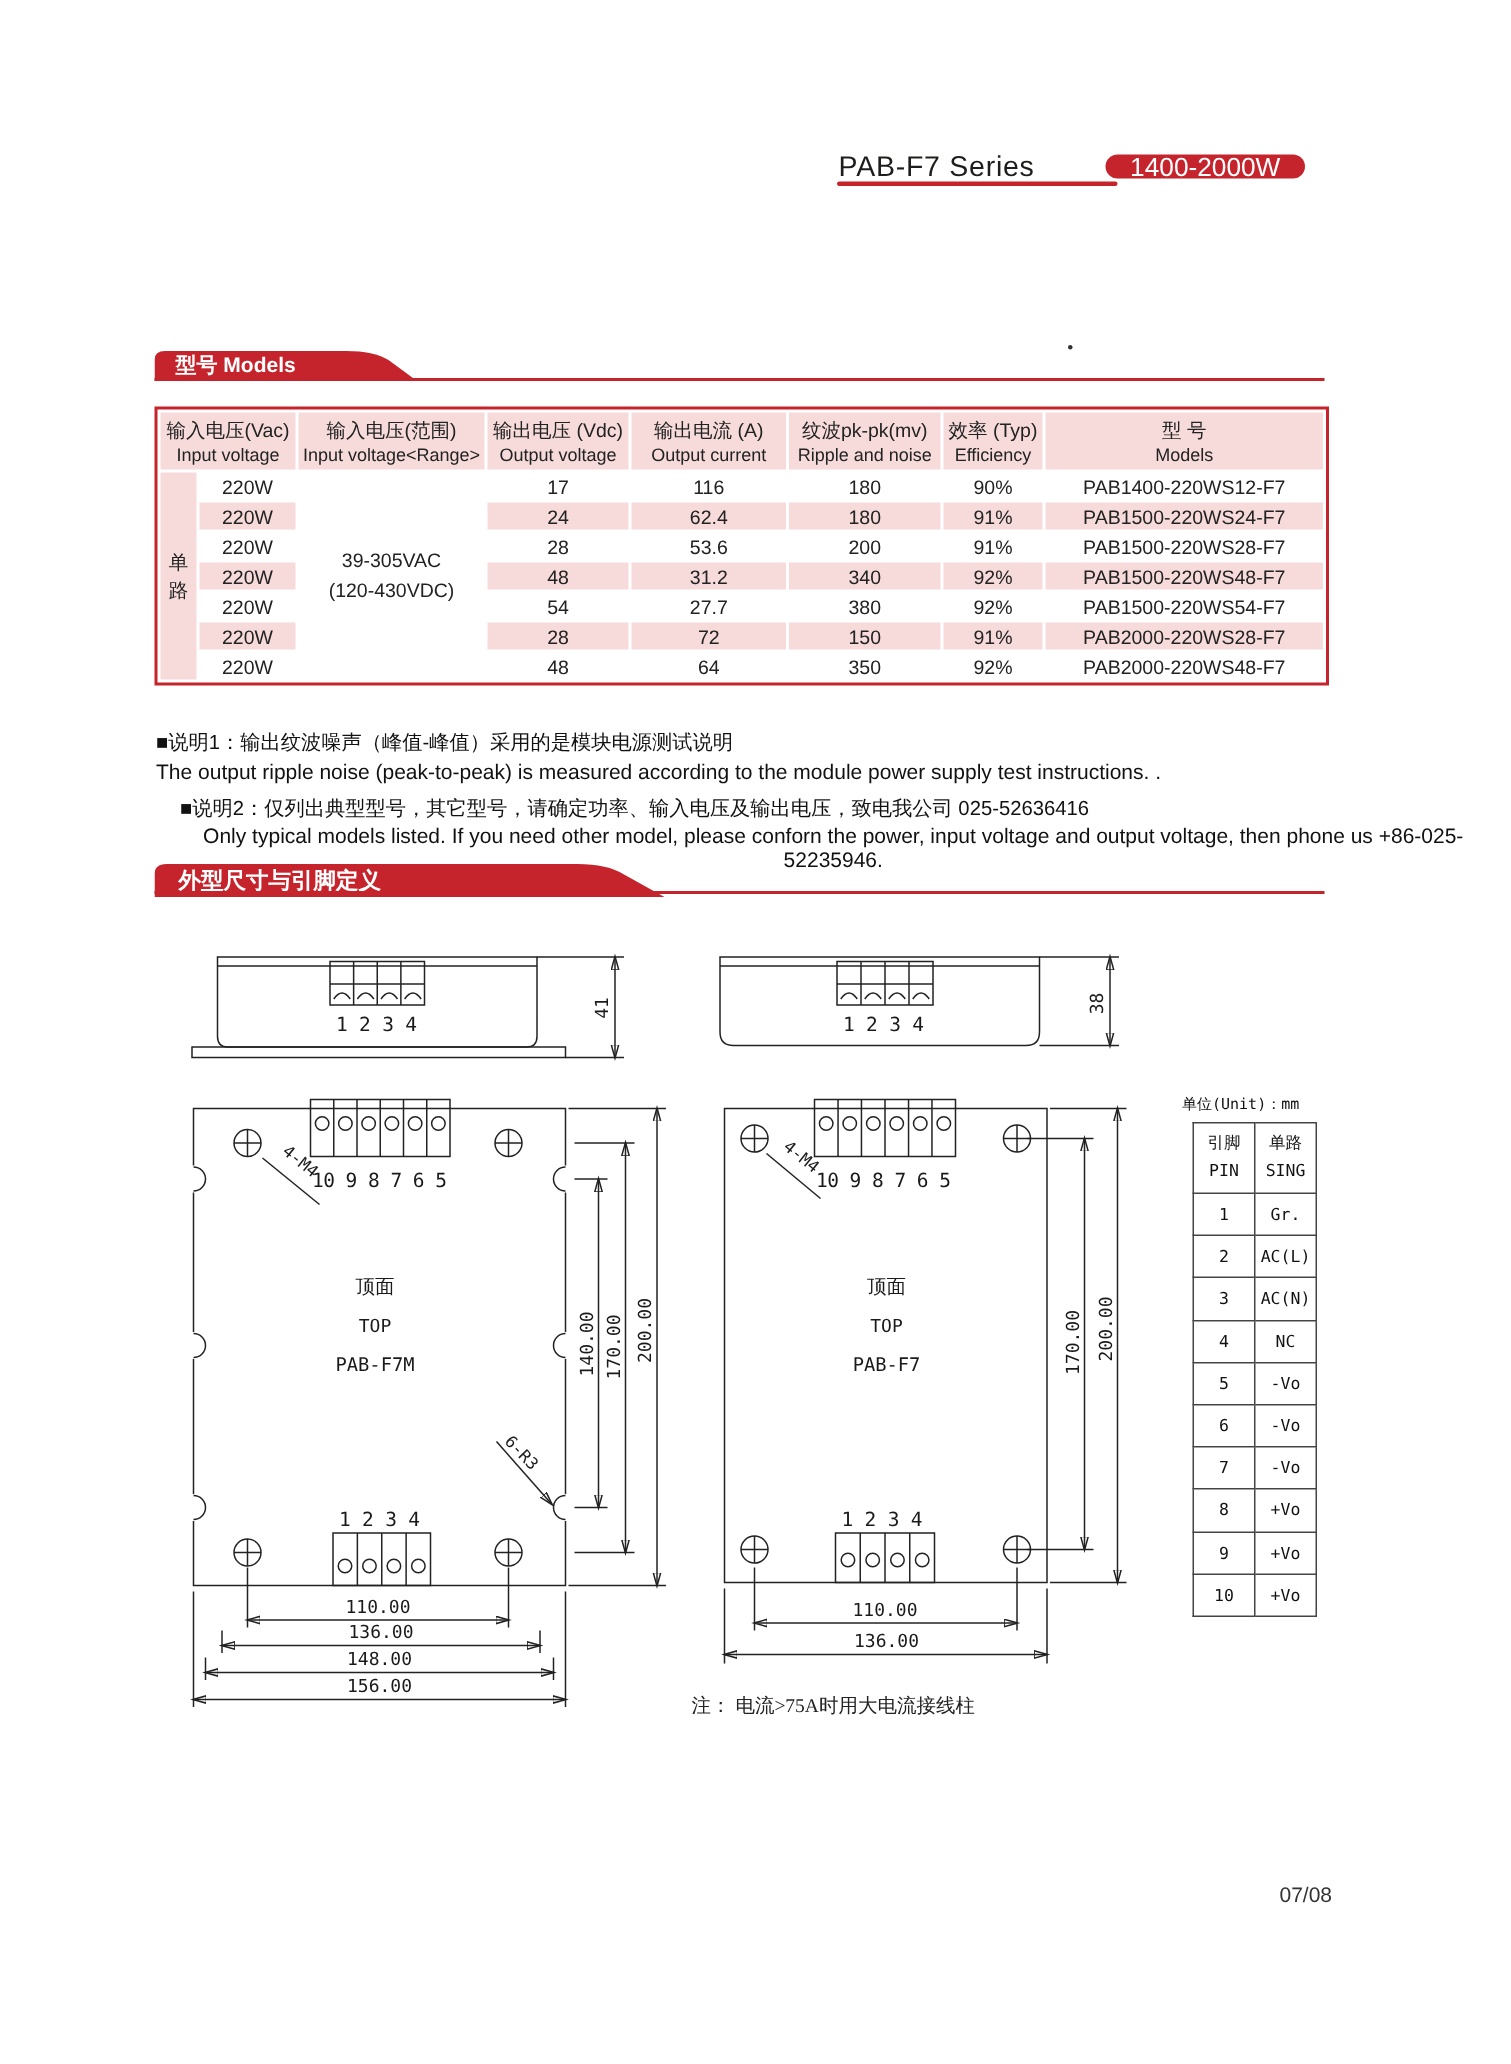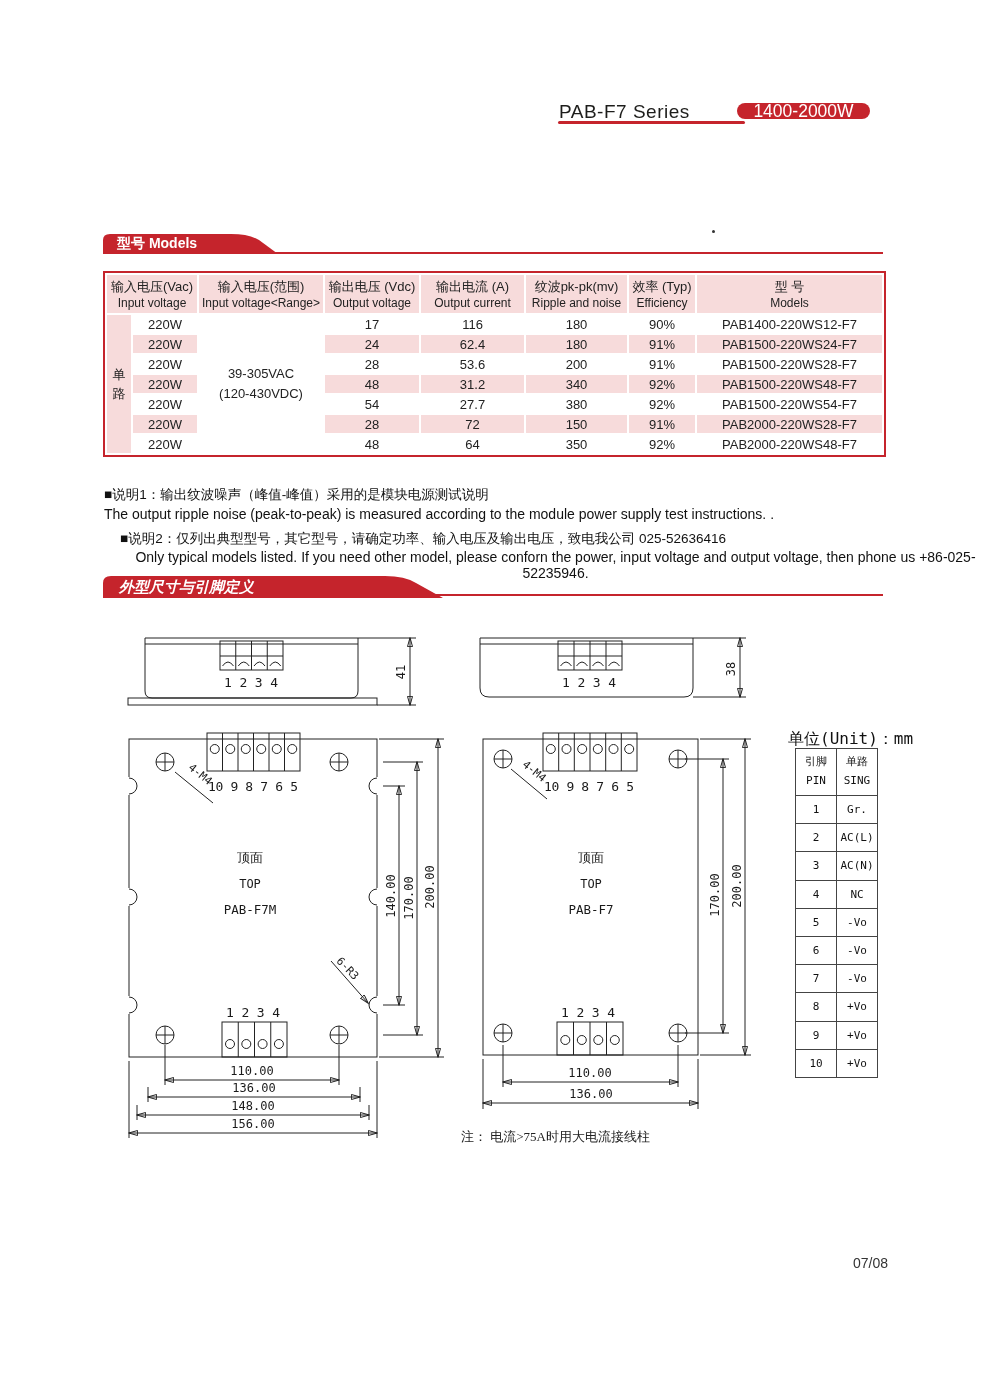--- a/index.html
+++ b/index.html
@@ -53,21 +53,21 @@
 
   
   svg.draw{left:95px;top:625px;}
   svg.draw line,svg.draw rect,svg.draw path,svg.draw circle{stroke:#222;stroke-width:1;fill:none;}
   svg.draw text{font-family:"DejaVu Sans Mono",monospace;fill:#1a1a1a;stroke:none;}
   svg.draw .cjk{font-family:"Liberation Sans","DejaVu Sans",sans-serif;}
   svg.draw .wmask{fill:#fff;stroke:none;}
   svg.draw .screwfill{fill:#fff;}
 
   
-  .unit-label{left:788px;top:729px;font-size:16px;font-family:"DejaVu Sans Mono",monospace;color:#111;text-align:right;}
+  .unit-label{left:788px;top:729px;font-size:10px;font-family:"DejaVu Sans Mono",monospace;color:#111;text-align:right;}
   table.pins{
     position:absolute;left:795px;top:748px;border-collapse:collapse;
     font-family:"DejaVu Sans Mono",monospace;color:#111;
   }
   table.pins th,table.pins td{
     border:1px solid #444;text-align:center;vertical-align:middle;
     font-weight:normal;padding:0;font-size:11px;
   }
   table.pins th{width:40px;height:46px;line-height:1.7;}
   table.pins td{height:27.2px;}
@@ -204,21 +204,21 @@
 
 <div class="abs note-zh" style="left:104px;top:486px;">■说明1：输出纹波噪声（峰值-峰值）采用的是模块电源测试说明</div>
 <div class="abs note-en" style="left:104px;top:506px;">The output ripple noise (peak-to-peak) is measured according to the module power supply test instructions. .</div>
 <div class="abs note-zh" style="left:120px;top:530px;">■说明2：仅列出典型型号，其它型号，请确定功率、输入电压及输出电压，致电我公司 025-52636416</div>
 <div class="abs note-en" style="left:104px;top:549px;">Only typical models listed. If you need other model, please conforn the power, input voltage and output voltage, then phone us +86-025-52235946.</div>
 
 <div class="abs banner" style="left:103px;top:576px;width:340px;height:22px;">
   <svg width="340" height="22">
     <path d="M0,22 L0,7 Q0,0 8,0 L282,0 Q302,0 313,7 L340,22 Z" fill="#c5242c"></path>
   </svg>
-  <span class="btxt" style="left:16px;font-size:15px;font-style:italic;">外型尺寸与引脚定义</span>
+  <span class="btxt" style="left:16px;font-size:15px;">外型尺寸与引脚定义</span>
 </div>
 <div class="abs banner-rule" style="left:103px;top:593.5px;width:780px;"></div>
 
 <svg class="abs draw" width="685" height="540" viewBox="0 0 685 540">
   <defs>
     <marker id="arr" markerWidth="12" markerHeight="8" refX="8.6" refY="3" orient="auto-start-reverse" markerUnits="userSpaceOnUse">
       <path d="M0,0.5 L9,3 L0,5.5 Z" fill="#222" stroke="none"></path>
     </marker>
   </defs>
 

